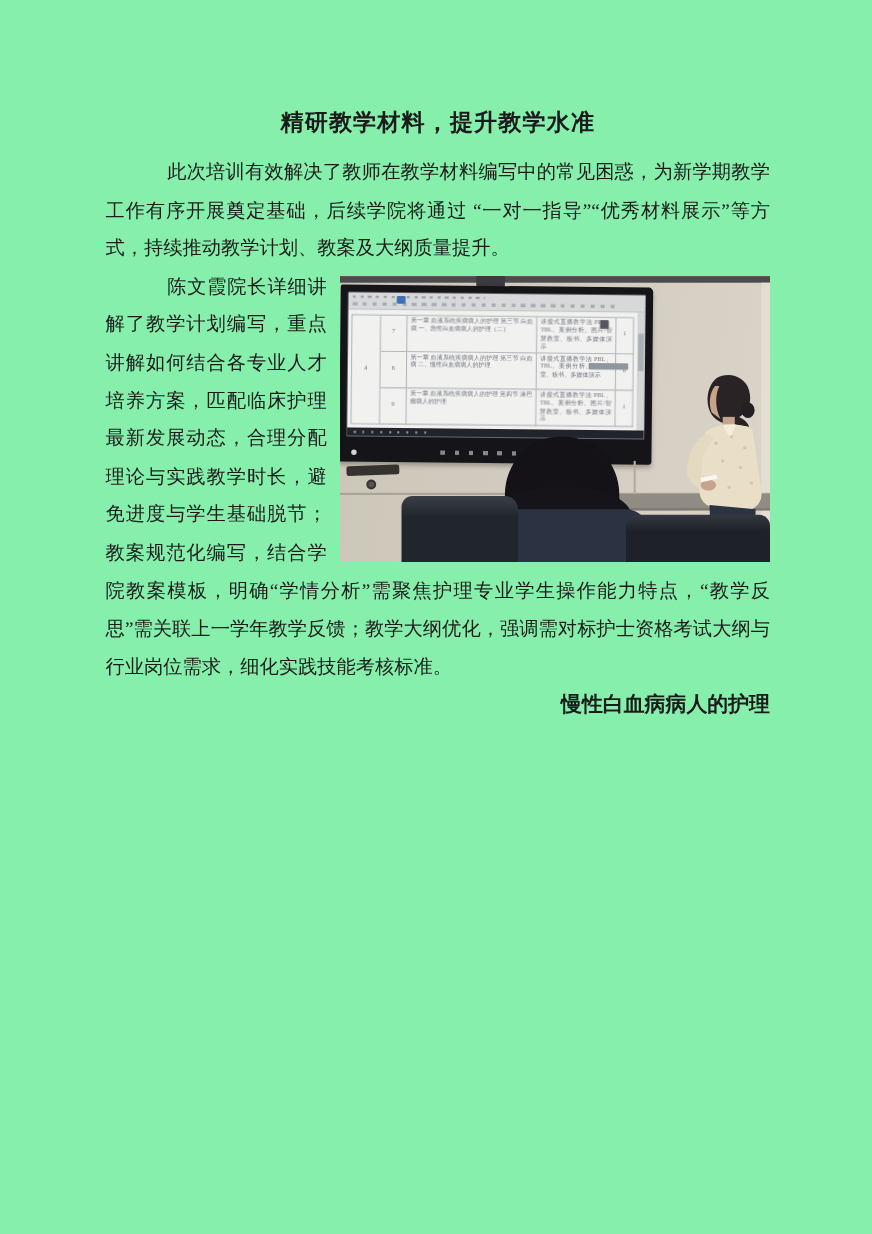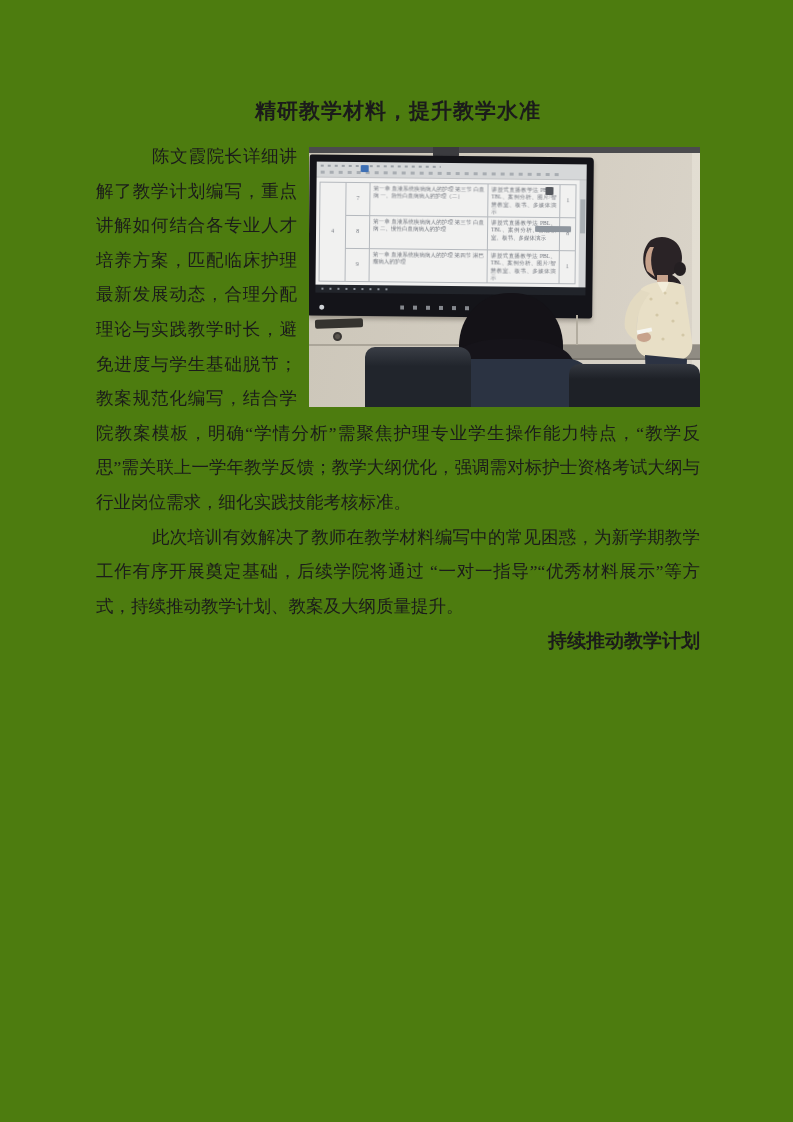--- a/index.html
+++ b/index.html
@@ -1,19 +1,19 @@
 <!DOCTYPE html>
 <html><head>
 <meta charset="utf-8">
 <style>
   html,body{margin:0;padding:0;background:#ffffff;}
   .page{
     position:relative;
     width:793px;height:1122px;
-    background:#4d7c0f;
+    background:#86efac;
     font-family:"Liberation Serif","DejaVu Serif",serif;
     color:#1b1b1b;
     overflow:hidden;
   }
   .content{padding:97px 93px 0 96px;}
   .doc-title{
     margin:0 0 13px 0;
     font-size:21px;font-weight:700;
     text-align:center;letter-spacing:1px;
     line-height:29px;
@@ -96,20 +96,24 @@
 </head>
 <body>
 
 <div class="page">
   <div class="content">
 
     <h1 class="doc-title">精研教学材料，提升教学水准</h1>
 
 
     <div class="para">
+      <span>此次培训有效解决了教师在教学材料编写中的常见困惑，为新学期教学工作有序开展奠定基础，后续学院将通过 “一对一指导”“优秀材料展示”等方式，持续推动教学计划、教案及大纲质量提升。</span>
+    </div>
+
+    <div class="para">
 
       <span class="photo-float">
         <span class="ph ph-wall"></span>
         <span class="ph ph-topband"></span>
         <span class="ph ph-camera"></span>
         <span class="ph ph-rightstrip"></span>
 
         <span class="ph ph-screen">
           <span class="ph-display">
             <span class="ph-toolbar">
@@ -185,20 +189,16 @@
         <span class="ph ph-jacket"></span>
         <span class="ph ph-jacket-hl"></span>
 
         <span class="ph ph-chair-left"></span>
         <span class="ph ph-chair-right"></span>
       </span>
 
       <span>陈文霞院长详细讲解了教学计划编写，重点讲解如何结合各专业人才培养方案，匹配临床护理最新发展动态，合理分配理论与实践教学时长，避免进度与学生基础脱节；教案规范化编写，结合学院教案模板，明确“学情分析”需聚焦护理专业学生操作能力特点，“教学反思”需关联上一学年教学反馈；教学大纲优化，强调需对标护士资格考试大纲与行业岗位需求，细化实践技能考核标准。</span>
     </div>
 
-    <div class="para">
-      <span>此次培训有效解决了教师在教学材料编写中的常见困惑，为新学期教学工作有序开展奠定基础，后续学院将通过 “一对一指导”“优秀材料展示”等方式，持续推动教学计划、教案及大纲质量提升。</span>
-    </div>
-
-    <div class="byline">持续推动教学计划</div>
+    <div class="byline">慢性白血病病人的护理</div>
 
   </div>
 </div>
 
 </body></html>

